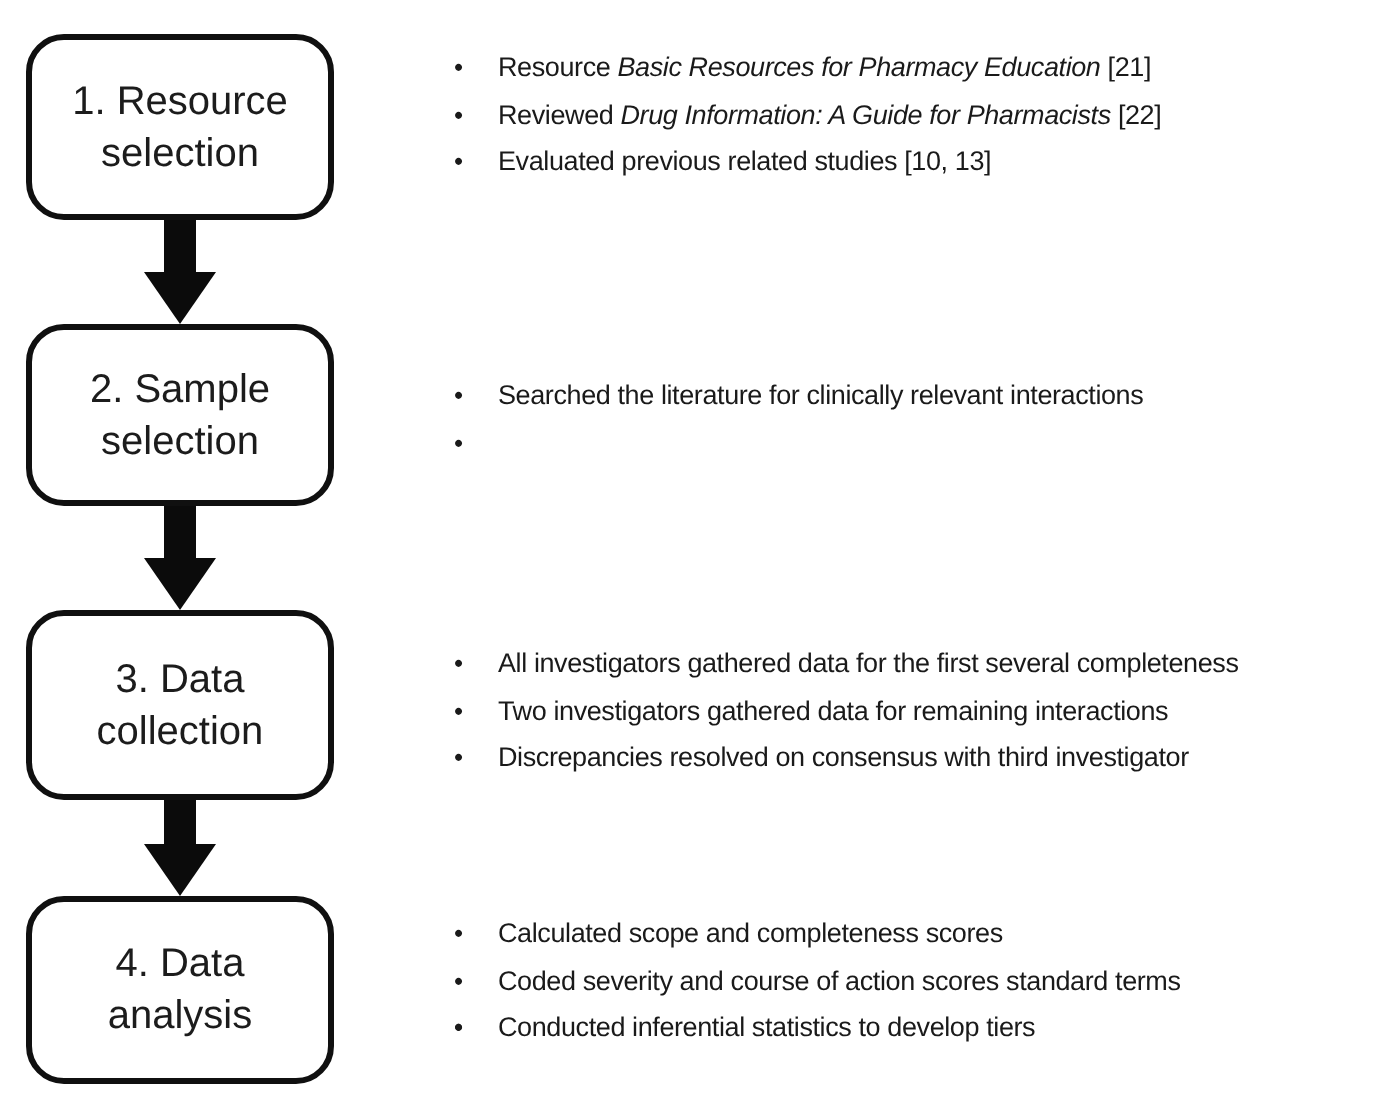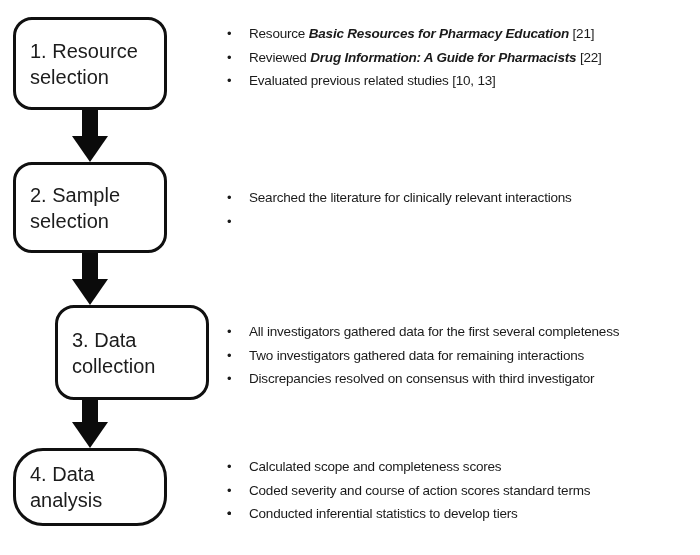--- a/index.html
+++ b/index.html
@@ -21,31 +21,32 @@
     position: absolute;
     left: 13px;
     width: 154px;
     box-sizing: border-box;
     border: 3px solid #101010;
     border-radius: 19px;
     background: #ffffff;
     display: flex;
     align-items: center;
     justify-content: center;
+    text-align: center;
   }
   .flow-box .box-label {
     font-size: 20px;
     line-height: 26px;
     color: #1c1c1c;
     padding: 0 14px;
   }
   #box-1 { top: 17px;  height: 93px; }
   #box-2 { top: 162px; height: 91px; }
-  #box-3 { top: 305px; height: 95px; margin-left: 42px; }
-  #box-4 { top: 448px; height: 78px; border-radius: 30px; }
+  #box-3 { top: 305px; height: 95px; }
+  #box-4 { top: 448px; height: 94px; }
 
   
   .flow-arrow {
     position: absolute;
     left: 90px;
     transform: translateX(-50%);
     display: flex;
     flex-direction: column;
     align-items: center;
   }
@@ -82,21 +83,21 @@
     padding-left: 23px;
   }
   .bullets .bullet-marker {
     position: absolute;
     left: 1px;
     top: 0;
     font-size: 13px;
   }
   .bullets em {
     font-style: italic;
-    font-weight: bold;
+    font-weight: normal;
   }
   #bullets-1 { top: 22px; }
   #bullets-2 { top: 186px; }
   #bullets-3 { top: 320px; }
   #bullets-4 { top: 455px; }
 </style>
 </head>
 <body>
 
 <div id="figure">

